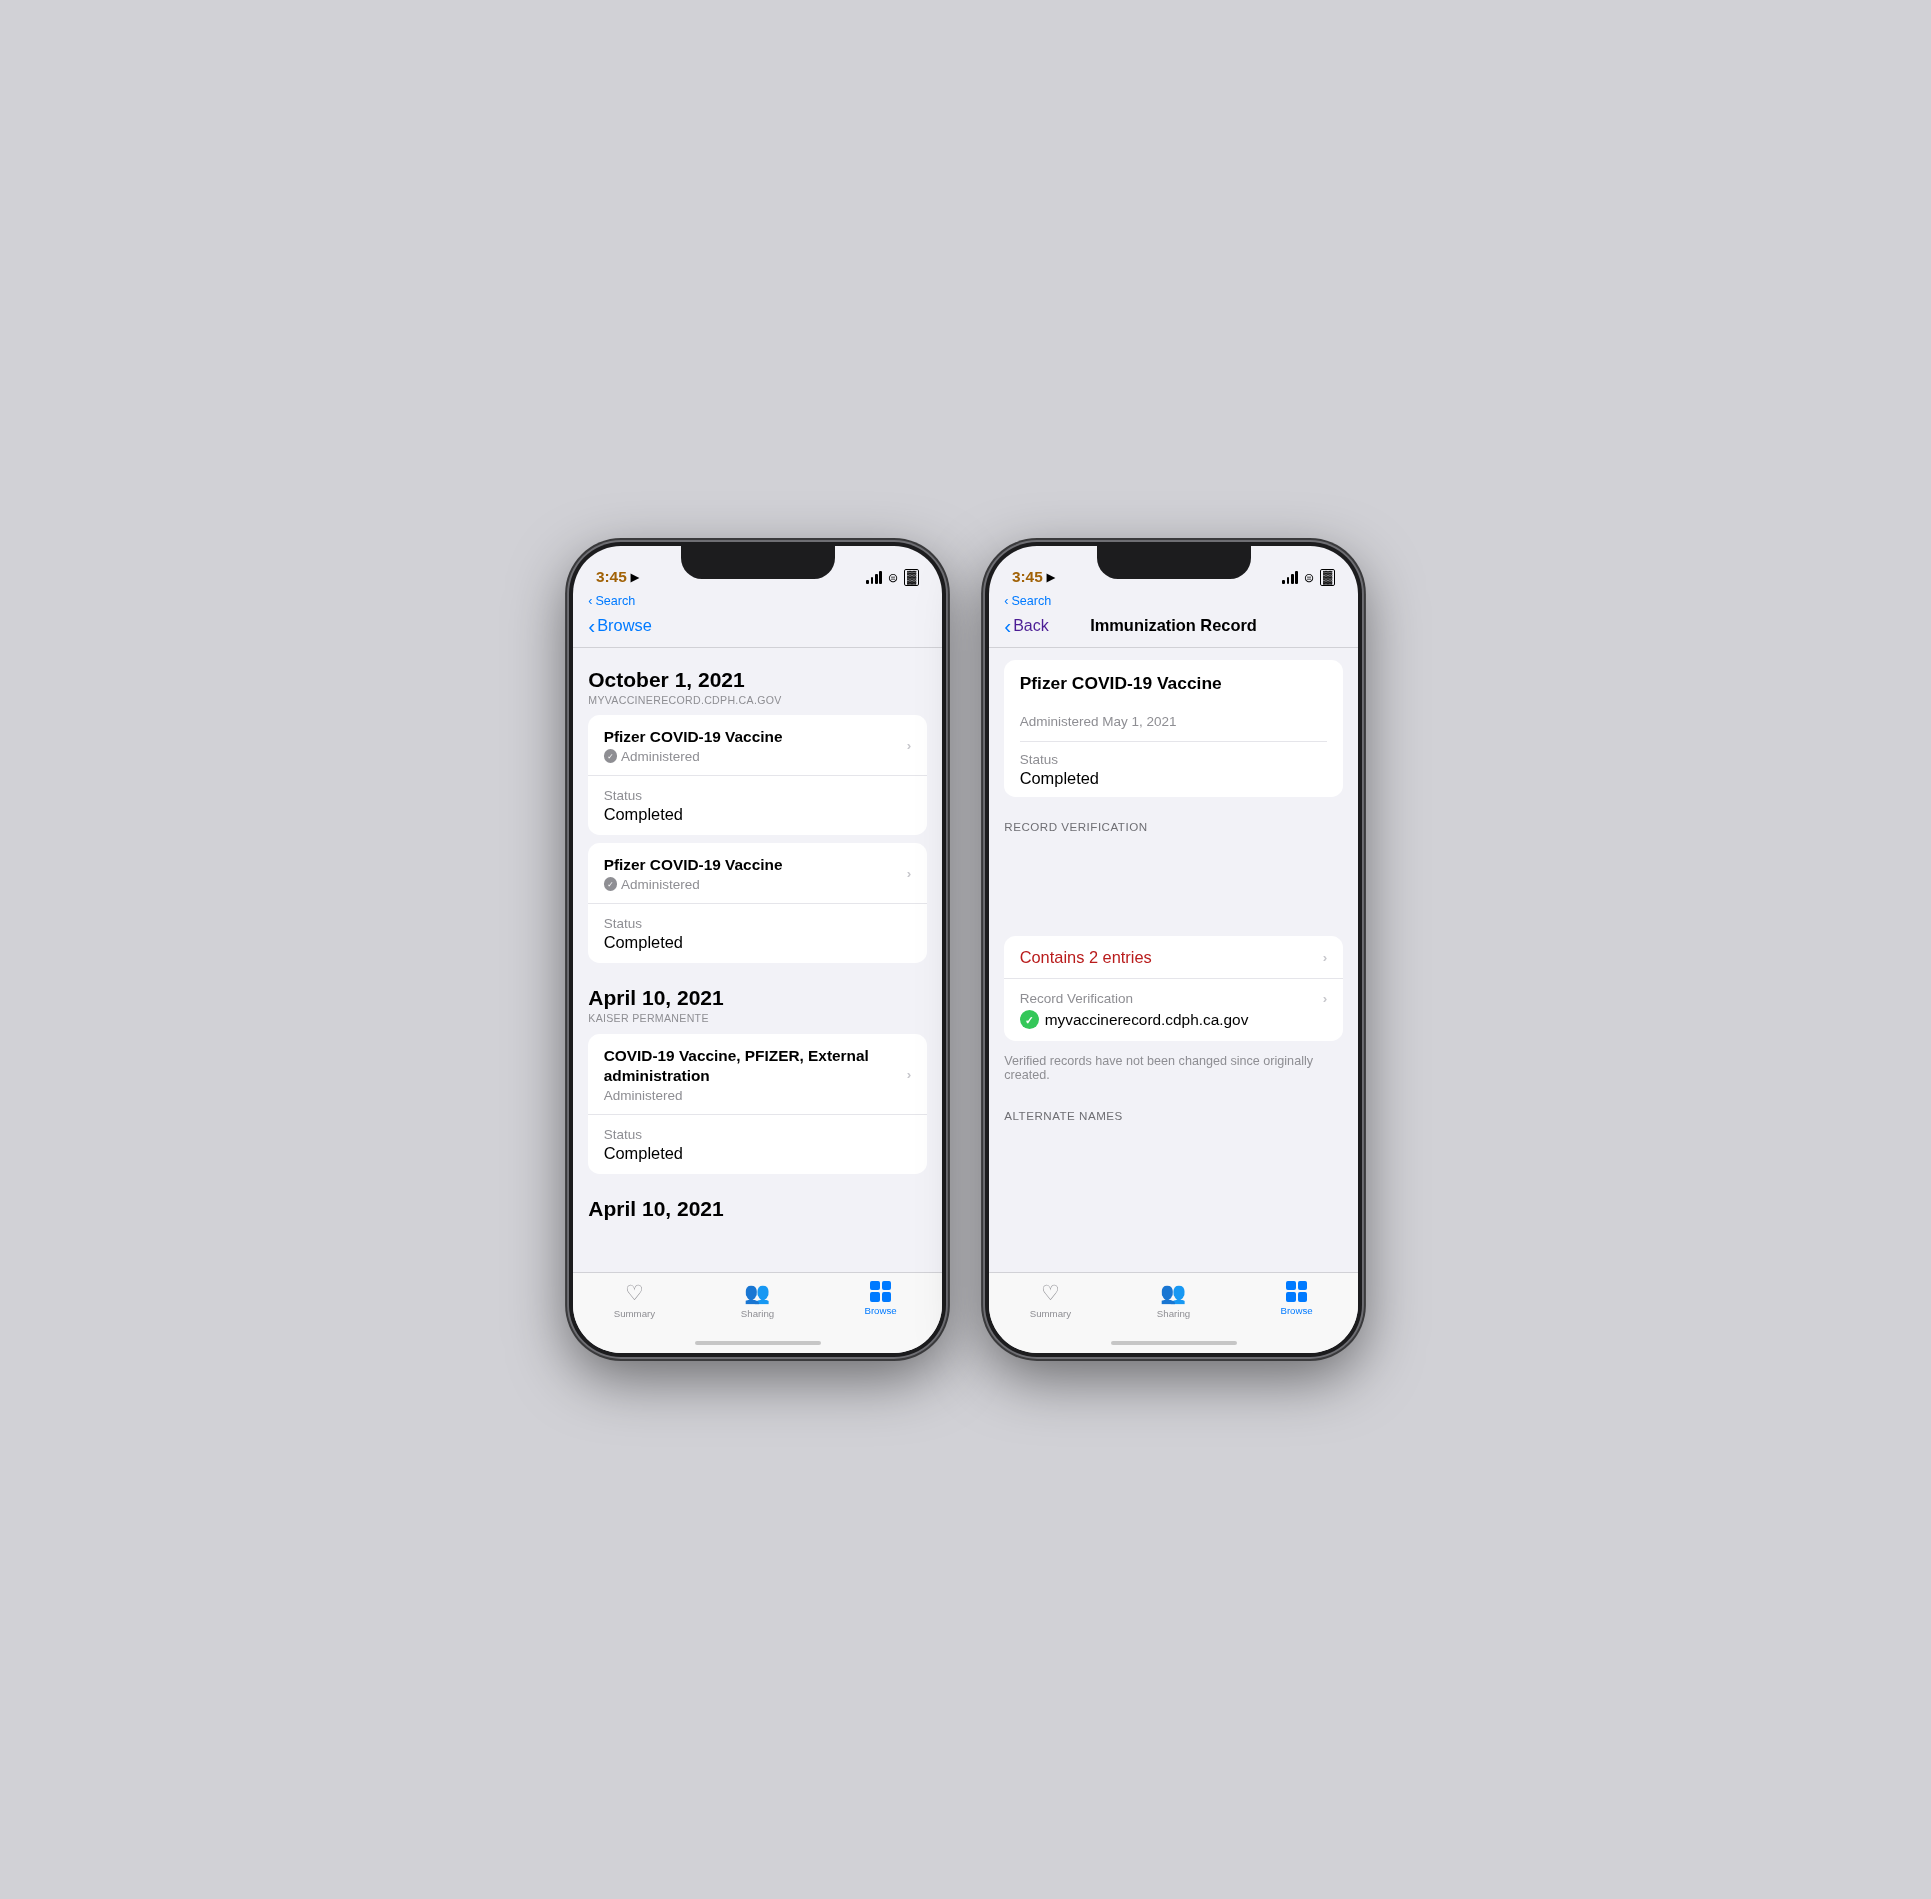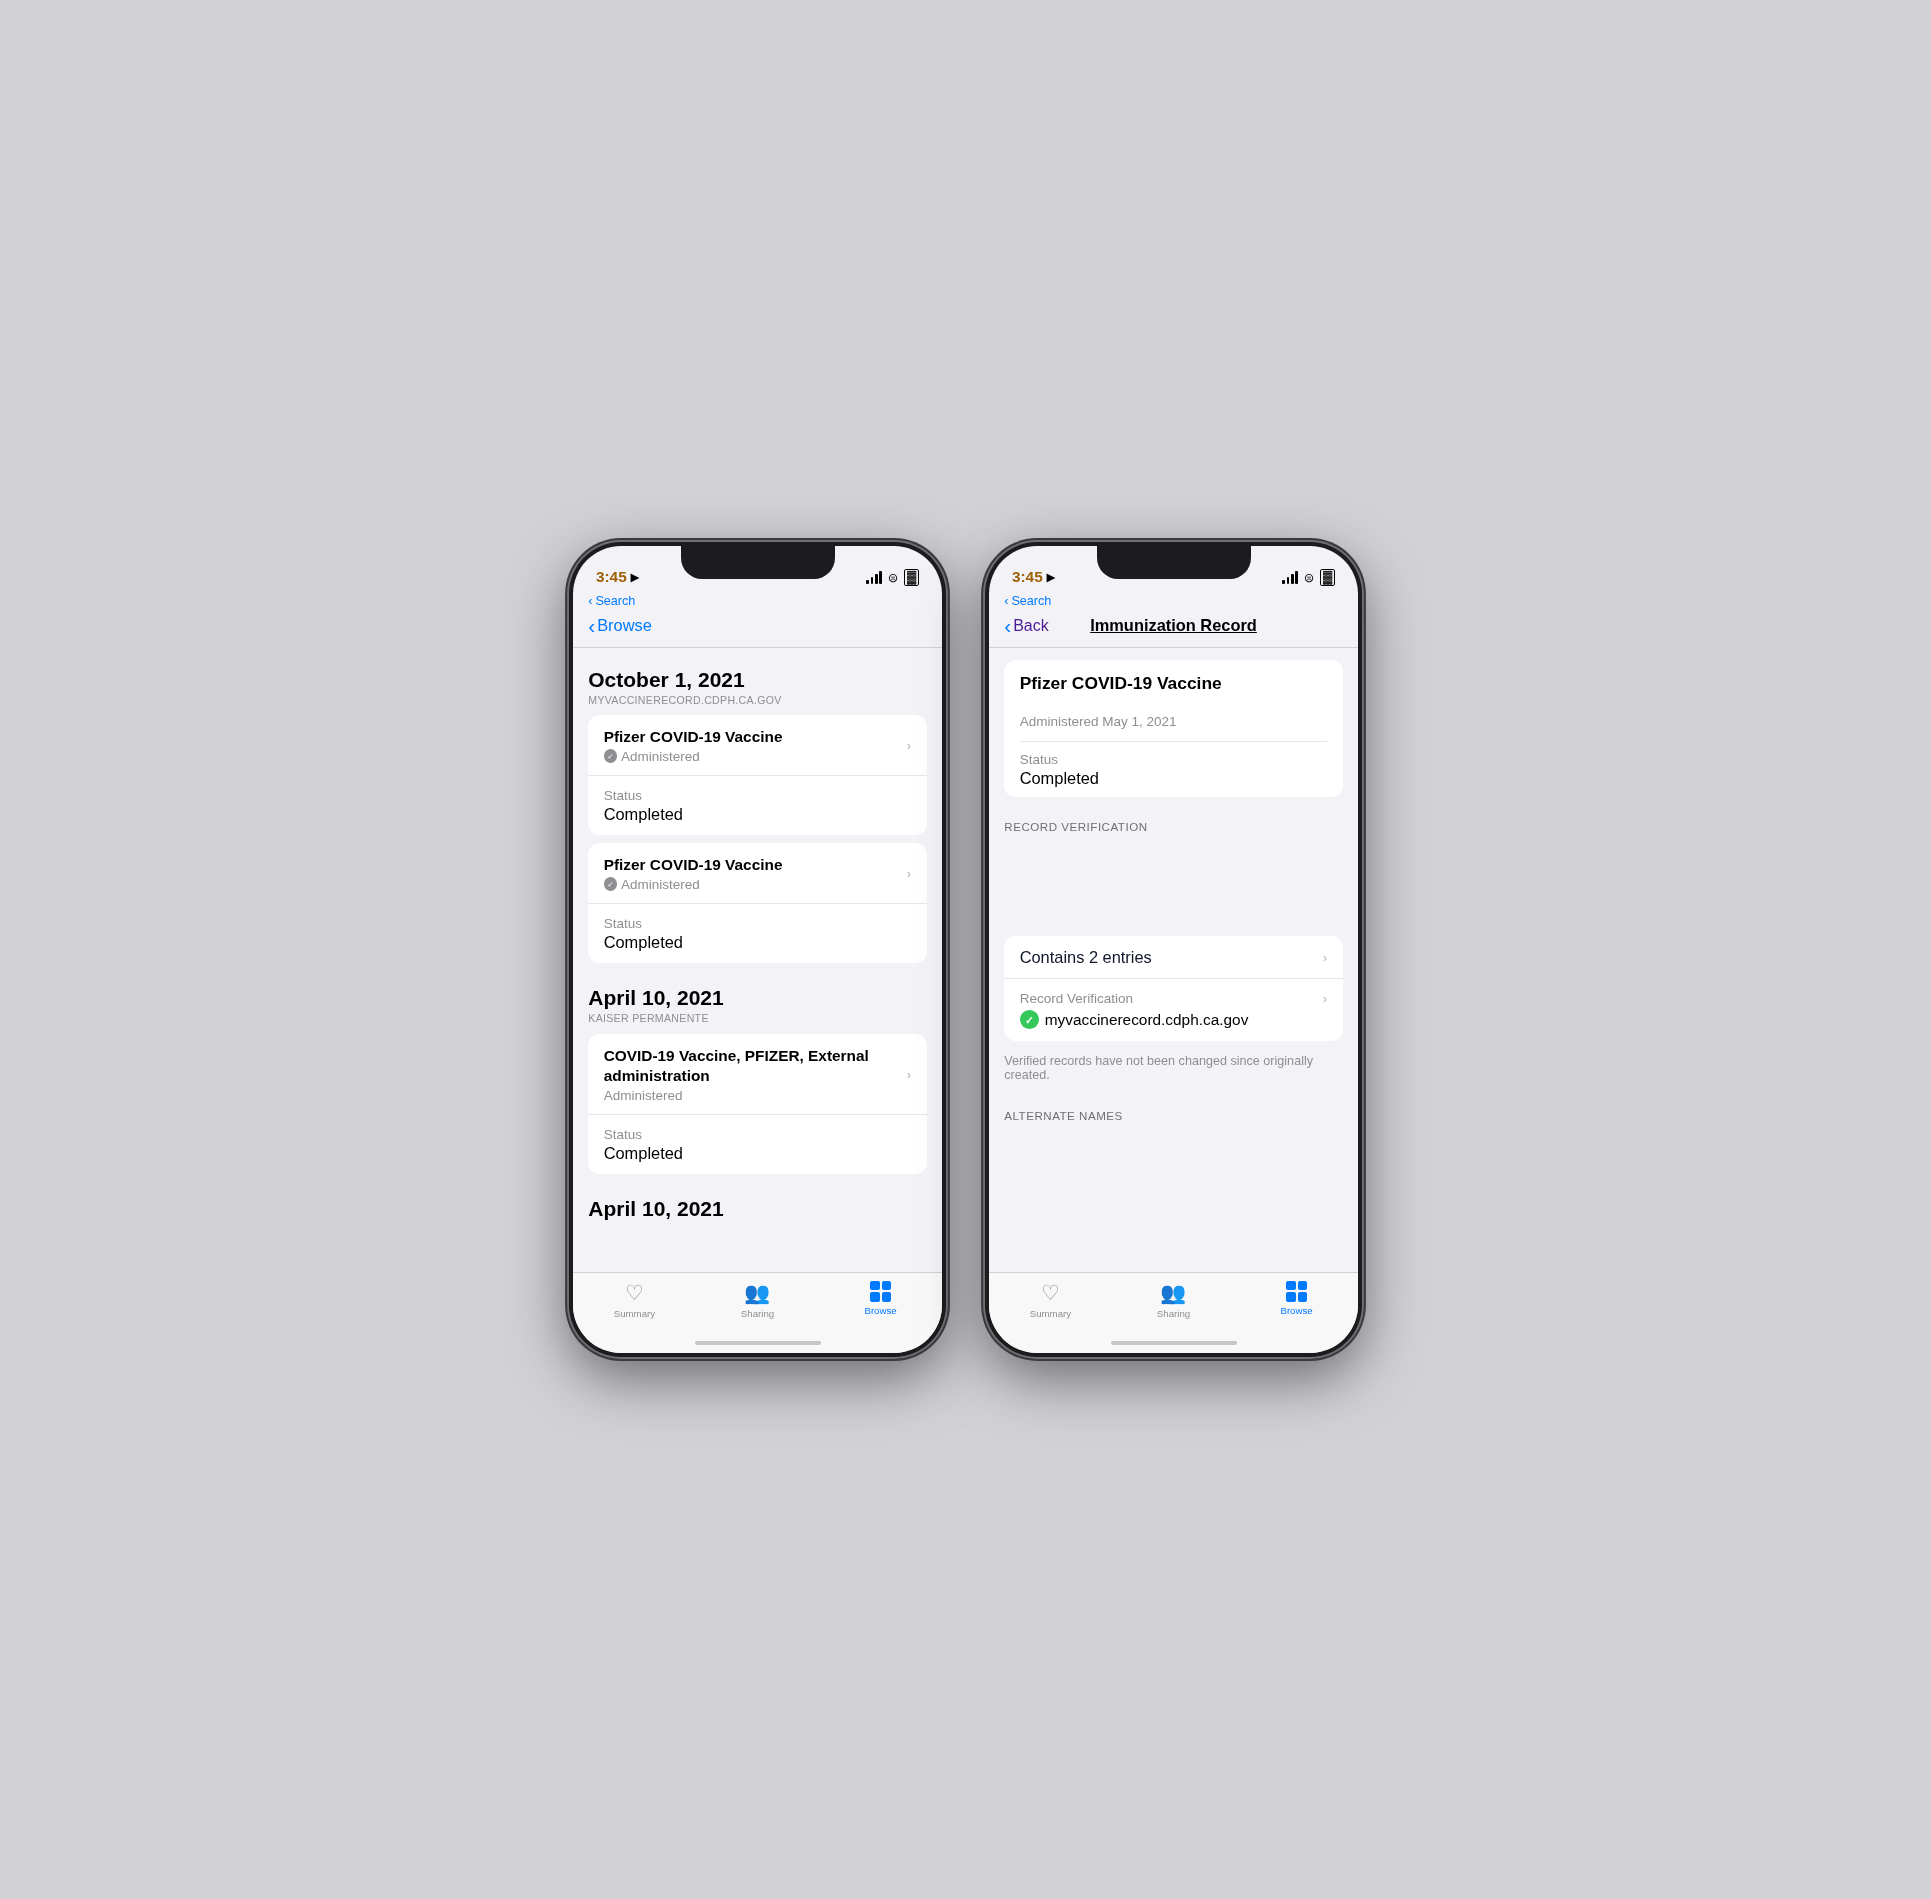--- a/index.html
+++ b/index.html
@@ -101,21 +101,20 @@
       align-items: center;
       gap: 2.9px;
     }
 
     .nav-title {
       font-size: 16.4px;
       font-weight: 600;
       color: #000;
       flex: 1;
       text-align: center;
-      text-decoration: underline;
     }
 
     
     .screen-content {
       flex: 1;
       overflow-y: auto;
       height: calc(815px - 48px - 54px - 81px);
       background: #f2f2f7;
     }
 
@@ -547,21 +546,21 @@
         </div>
       </div>
 
       <div class="detail-section-header">RECORD VERIFICATION</div>
 
 
       <div style="height:97px;"></div>
 
       <div class="detail-card">
         <div class="detail-row-link">
-          <span style="font-size:16.4px;color:#0f172a;">Contains 2 entries</span>
+          <span style="font-size:16.4px;color:#b91c1c;">Contains 2 entries</span>
           <span class="chevron">›</span>
         </div>
         <div class="detail-row-link" style="flex-direction:column;align-items:flex-start;gap:0;">
           <div style="display:flex;align-items:center;justify-content:space-between;width:100%;">
             <span style="font-size:13.5px;color:#8e8e93;">Record Verification</span>
             <span class="chevron">›</span>
           </div>
           <div class="verification-value">
             <div class="green-check">✓</div>
             <span style="font-size:15.4px;color:#000;">myvaccinerecord.cdph.ca.gov</span>

